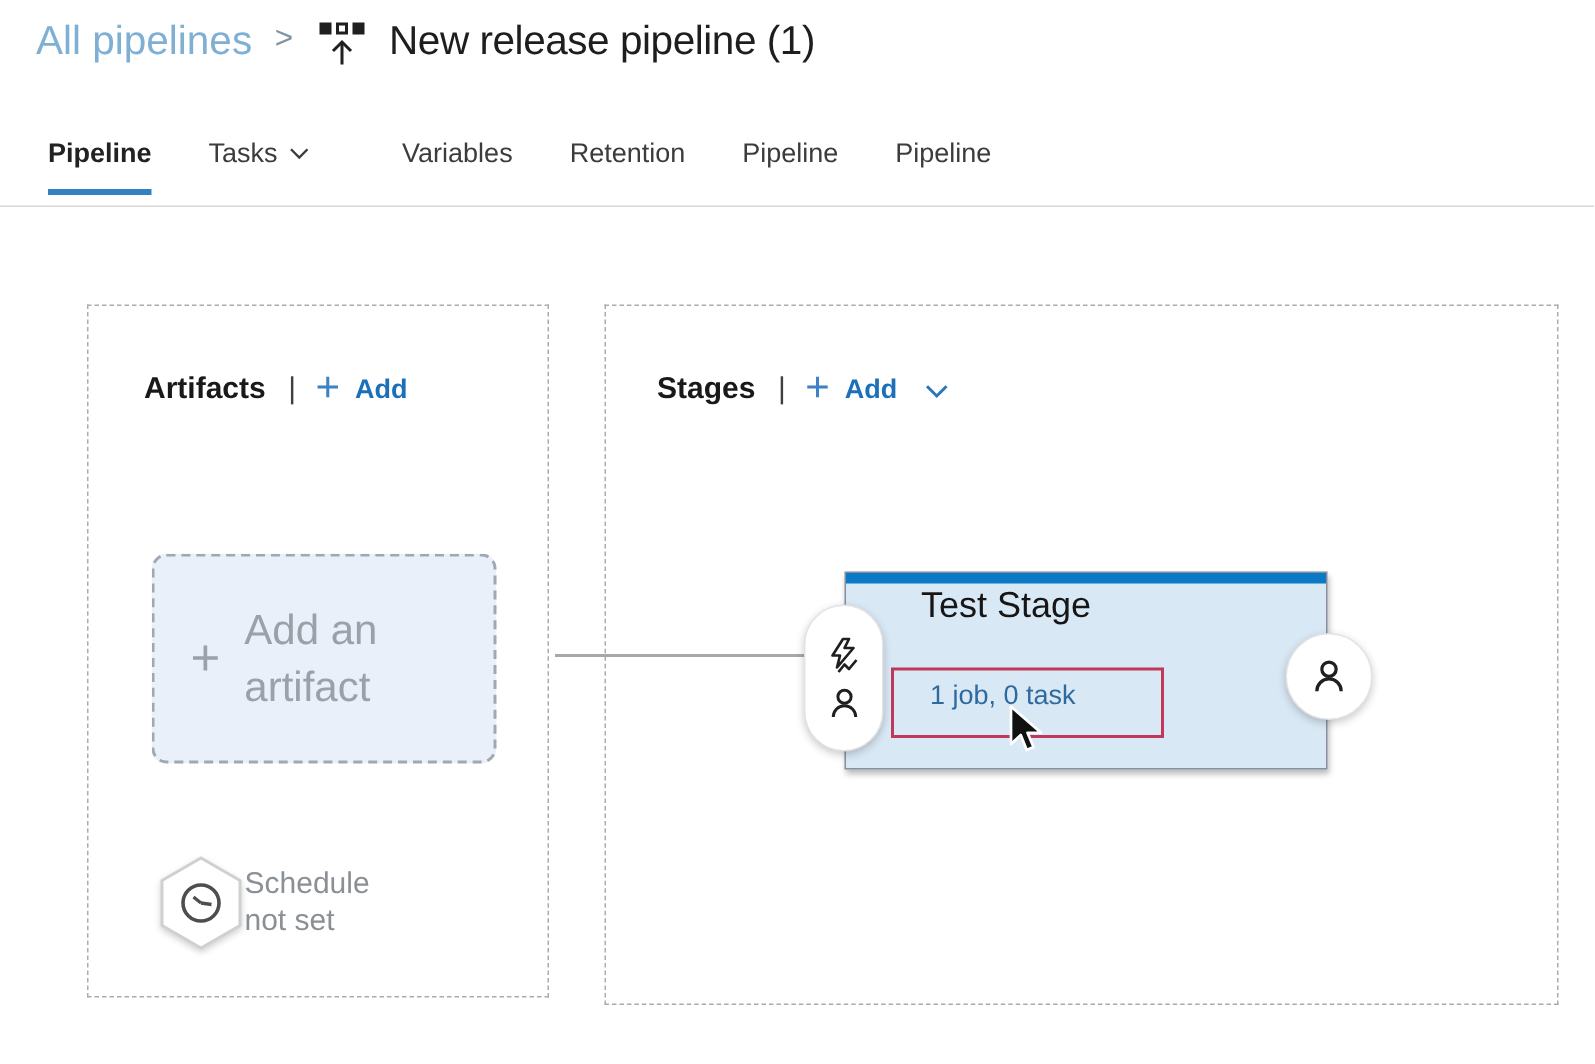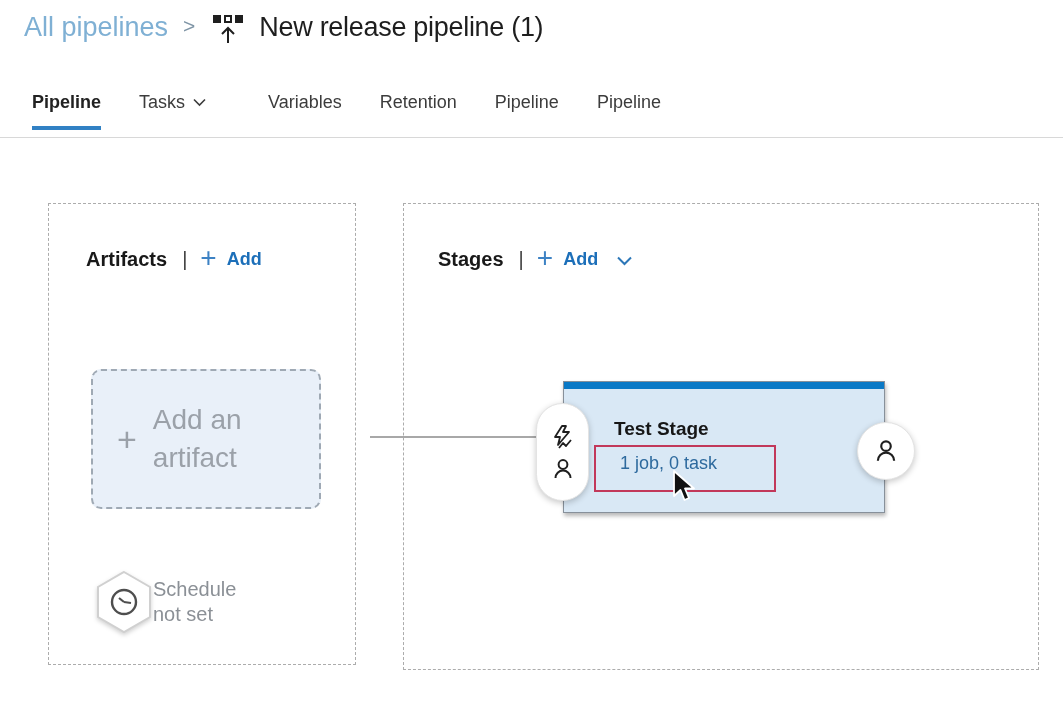--- a/index.html
+++ b/index.html
@@ -20,21 +20,21 @@
 
   
   .tabs { position:absolute; left:32px; top:92px; display:flex; gap:38px; font-size:18px; color:#3c3c3c; }
   .tab { padding-bottom:17px; display:flex; align-items:center; gap:8px; cursor:pointer; white-space:nowrap; }
   .tab.active { font-weight:700; color:#222; border-bottom:4px solid var(--tab_underline); padding-bottom:13px; }
   .tab.has-dd { margin-right:24px; }
   .tabbar-divider { position:absolute; left:0; top:137px; width:1063px; height:1px; background:#d8d8d8; }
 
   
   .panel { position:absolute; border:1px dashed var(--panel_border); background:#fff; }
-  .panel.artifacts { left:48px; top:203px; width:308px; height:462px; }
+  .panel.artifacts { left:58px; top:203px; width:308px; height:462px; }
   .panel.stages { left:403px; top:203px; width:636px; height:467px; background:transparent; }
   .panel-header { position:absolute; display:flex; align-items:center; }
   .panel.artifacts .panel-header { left:37px; top:44px; }
   .panel.stages .panel-header { left:34px; top:44px; }
   .panel-title { font-size:20px; font-weight:700; color:#191919; }
   .hdr-sep { font-size:20px; color:#3f3f3f; margin:0 13px 0 15px; font-weight:400; }
   .add-btn { display:flex; align-items:center; gap:10px; background:none; border:none; padding:0; cursor:pointer; font-family:inherit; }
   .plus-blue { font-size:28px; font-weight:100; color:var(--plus_blue); line-height:22px; margin-top:-3px; }
   .add-label { font-size:18px; font-weight:700; color:var(--link_blue); }
   .chev-blue { margin-left:9px; margin-top:3px; }
@@ -55,21 +55,21 @@
   
   .connector { position:absolute; left:370px; top:436px; width:166px; height:2px; background:var(--connector_gray); z-index:1; }
 
   
   .stage-card {
     position:absolute; left:159px; top:177px; width:322px; height:132px;
     background:var(--stage_bg); border:1px solid #87909a;
     box-shadow:1px 3px 4px rgba(0,0,0,0.28); z-index:2; cursor:pointer;
   }
   .stage-topbar { position:absolute; left:0; top:0; width:100%; height:7px; background:var(--accent_blue); }
-  .stage-name { position:absolute; left:50px; top:36px; font-size:19px; font-weight:700; color:#161616; }
+  .stage-name { position:absolute; left:50px; top:8px; font-size:24px; font-weight:400; color:#161616; }
   .stage-link { position:absolute; left:56px; top:71px; font-size:18px; color:var(--stage_link_blue); cursor:pointer; text-decoration:none; }
 
   .highlight-rect { position:absolute; left:190px; top:241px; width:182px; height:47px; border:2px solid var(--highlight_red); z-index:4; pointer-events:none; }
 
   .pill {
     position:absolute; left:132px; top:199px; width:53px; height:98px; border-radius:27px;
     background:#fff; border:1px solid #e3e3e3; box-shadow:0 2px 6px rgba(0,0,0,0.22);
     display:flex; flex-direction:column; align-items:center; justify-content:center; gap:7px;
     z-index:3; cursor:pointer;
   }

